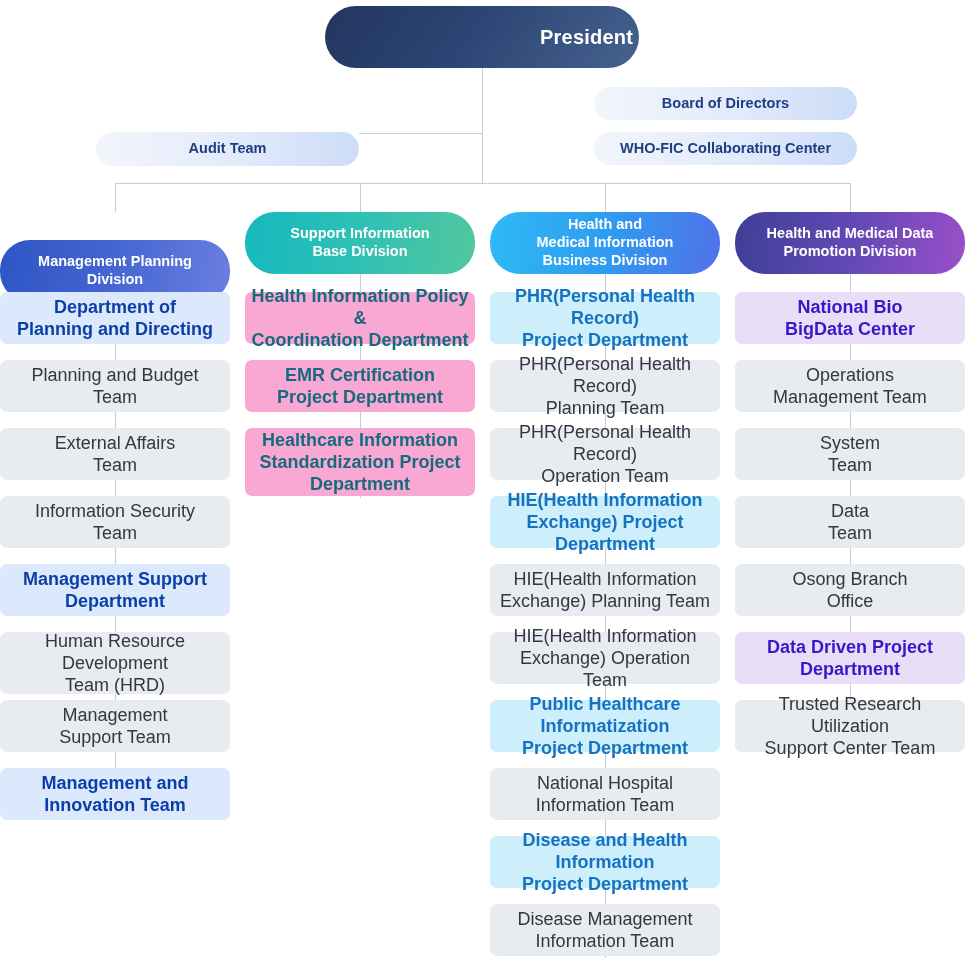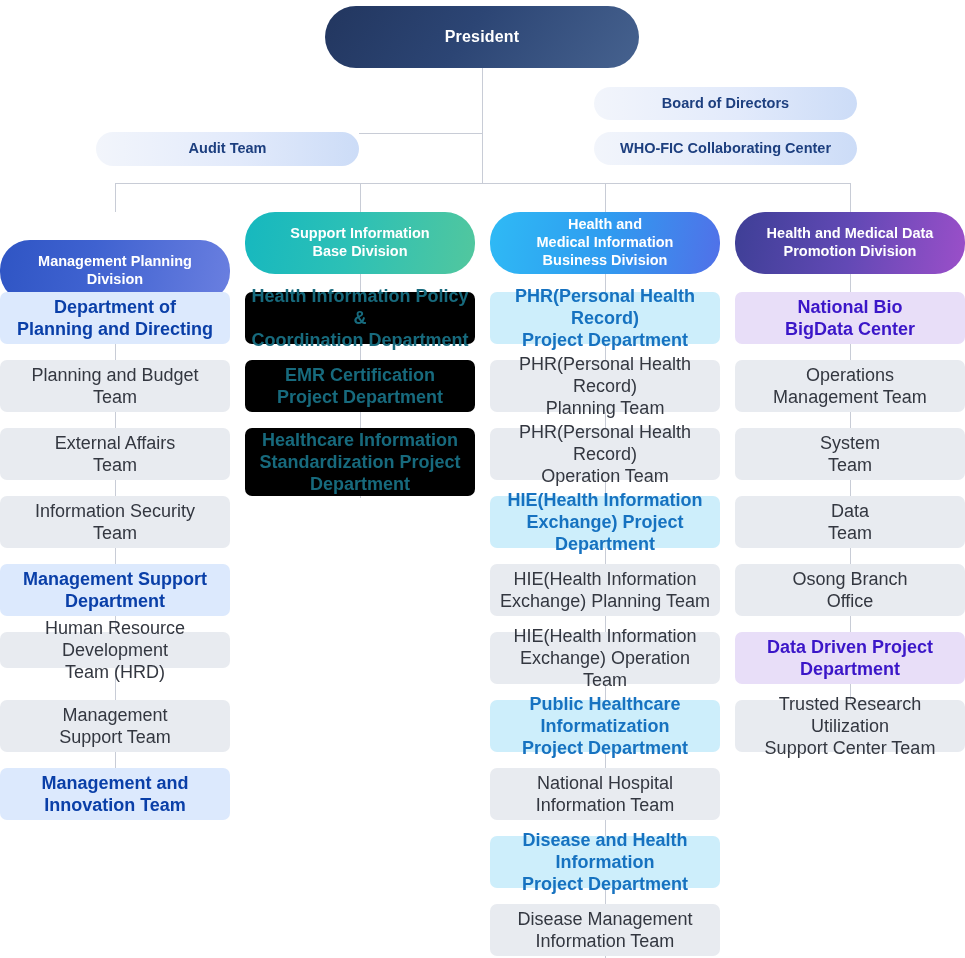--- a/index.html
+++ b/index.html
@@ -24,22 +24,23 @@
     text-align:center;
     line-height:1.23;
     padding:4px 6px;
   }
 
   
   .president{
     left:325px;top:6px;width:314px;height:62px;
     border-radius:31px;
     background:linear-gradient(125deg,#22365f 0%,#2c4574 45%,#46628f 100%);
-    color:#ffffff;font-size:16px;font-weight:bold;
+    color:#ffffff;font-size:20px;font-weight:bold;
     letter-spacing:.2px;
+    justify-content:flex-end;
   }
   .pill-light{
     border-radius:18px;
     background:linear-gradient(90deg,#f2f5fb 0%,#e2eafb 55%,#ccdcf7 100%);
     color:#1d3f7f;font-size:14.5px;font-weight:bold;
   }
   .audit{left:96px;top:132px;width:263px;height:34px;}
   .bod{left:594px;top:87px;width:263px;height:33px;}
   .whofic{left:594px;top:132px;width:263px;height:33px;}
 
@@ -68,21 +69,21 @@
   .col2{left:245px;}
   .col3{left:490px;}
   .col4{left:735px;}
 
   .team{
     background:#e8ebf0;
     color:#333740;
     font-weight:normal;
   }
   .dept-blue{ background:#dce9fd; color:#0a3fa8; font-weight:bold;}
-  .dept-mint{ background:#000000; color:#176a7d; font-weight:bold;}
+  .dept-mint{ background:#f9a8d4; color:#176a7d; font-weight:bold;}
   .dept-cyan{ background:#cdeefb; color:#1672c0; font-weight:bold;}
   .dept-lav { background:#e8def8; color:#3b16c8; font-weight:bold;}
 </style>
 </head>
 <body>
 
 <div id="chart">
 
   <div class="line vline" style="left:482px;top:68px;height:115px;"></div>
   <div class="line hline" style="left:359px;top:133px;width:124px;"></div>
@@ -135,21 +136,21 @@
       </div>
       <div class="box node col1 team" style="left: 0px; top: 428px; height: 52px;">
         <span>External Affairs<br>Team</span>
       </div>
       <div class="box node col1 team" style="left: 0px; top: 496px; height: 52px;">
         <span>Information Security<br>Team</span>
       </div>
       <div class="box node col1 dept-blue" style="left: 0px; top: 564px; height: 52px;">
         <span>Management Support<br>Department</span>
       </div>
-      <div class="box node col1 team" style="left: 0px; top: 632px; height: 36px;">
+      <div class="box node col1 team" style="left: 0px; top: 632px; height: 62px;">
         <span>Human Resource Development<br>Team (HRD)</span>
       </div>
       <div class="box node col1 team" style="left: 0px; top: 700px; height: 52px;">
         <span>Management<br>Support Team</span>
       </div>
       <div class="box node col1 dept-blue" style="left: 0px; top: 768px; height: 52px;">
         <span>Management and<br>Innovation Team</span>
       </div>
       <div class="box node col2 dept-mint" style="left: 245px; top: 292px; height: 52px;">
         <span>Health Information Policy &amp;<br>Coordination Department</span>

